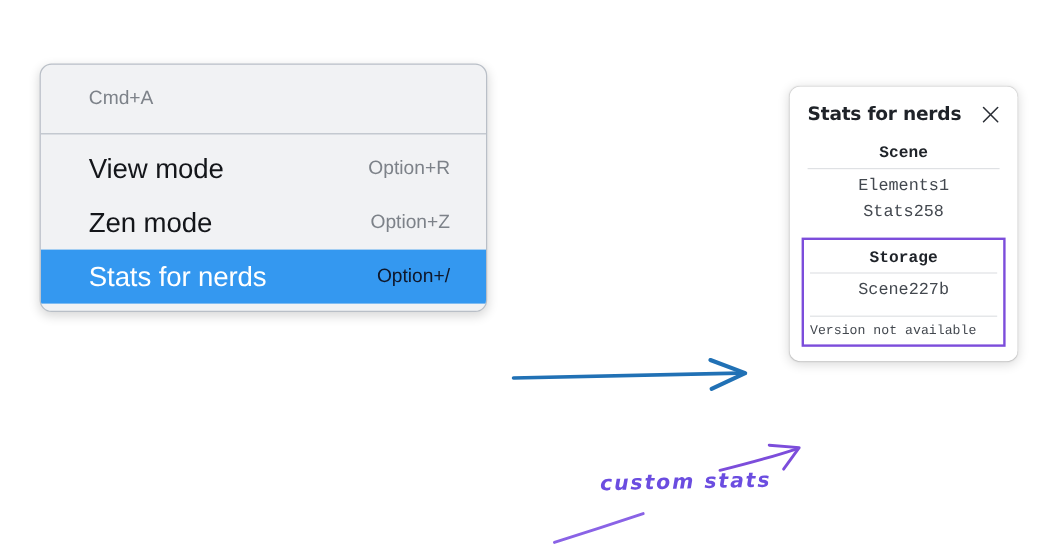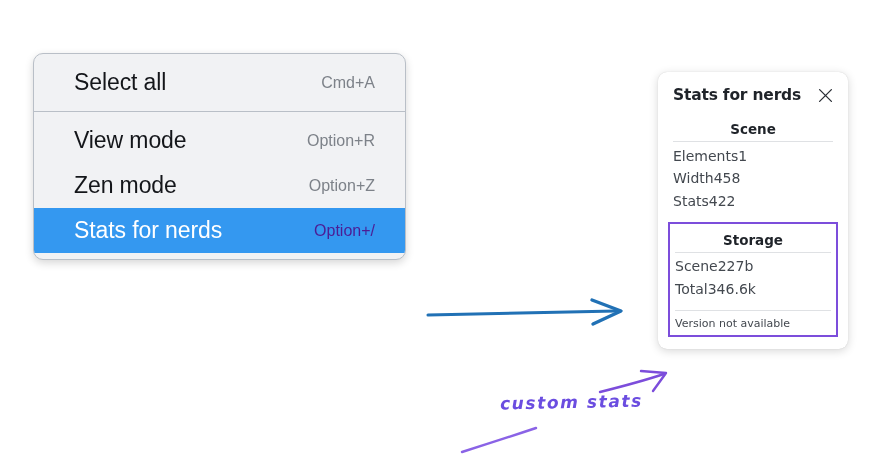--- a/index.html
+++ b/index.html
@@ -52,21 +52,21 @@
   }
   .menu-item .mi-shortcut {
     font-size: 16px;
     color: #7d8289;
     white-space: nowrap;
   }
   .menu-item.selected {
     background: #3498f0;
   }
   .menu-item.selected .mi-label { color: #ffffff; }
-  .menu-item.selected .mi-shortcut { color: #4c1d95; }
+  .menu-item.selected .mi-shortcut { color: #0f172a; }
 
   
   #stats-panel {
     position: absolute;
     left: 658px;
     top: 72px;
     width: 190px;
     background: #ffffff;
     border-radius: 9px;
     box-shadow: 0 2px 10px rgba(0,0,0,0.16), 0 0 1px rgba(0,0,0,0.18);
@@ -91,20 +91,21 @@
     width: 17px;
     height: 17px;
     display: block;
     cursor: pointer;
     flex: none;
   }
   .sp-close svg { display: block; }
 
   .sp-section {
     padding: 0 15px;
+    font-family: Liberation Mono, monospace;
   }
   .sp-section.boxed {
     border: 2px solid #7c4ddb;
     margin: 0 10px;
     padding: 5px 5px 4px 5px;
   }
   .sp-sechead {
     text-align: center;
     font-size: 13.5px;
     font-weight: bold;
@@ -112,21 +113,21 @@
     padding: 3px 0 4px 0;
   }
   .sp-rule {
     height: 1px;
     background: #dfe1e4;
     margin: 0 0 3px 0;
   }
   .sp-row {
     display: flex;
     align-items: baseline;
-    justify-content: flex-start;
+    justify-content: center;
     font-size: 14px;
     color: #43484f;
     padding: 2.5px 0;
     line-height: 1.25;
   }
   .sp-row .k { white-space: nowrap; }
   .sp-row .v { white-space: nowrap; }
   .sp-single {
     font-size: 11px;
     color: #43484f;
@@ -156,21 +157,20 @@
     transform: rotate(-1.2deg);
   }
 </style>
 </head>
 <body>
 
 <div id="context-menu">
 
   <div class="menu-group">
     <div class="menu-item">
-      <span class="mi-label">Select all</span>
       <span class="mi-shortcut">Cmd+A</span>
     </div>
   </div>
 
   <div class="menu-sep"></div>
 
   <div class="menu-group">
     <div class="menu-item">
       <span class="mi-label">View mode</span>
       <span class="mi-shortcut">Option+R</span>
@@ -199,44 +199,36 @@
   </div>
 
   <div class="sp-section">
     <div class="sp-sechead">Scene</div>
     <div class="sp-rule"></div>
     <div class="sp-row">
       <span class="k">Elements</span>
       <span class="v">1</span>
     </div>
     <div class="sp-row">
-      <span class="k">Width</span>
-      <span class="v">458</span>
-    </div>
-    <div class="sp-row">
       <span class="k">Stats</span>
-      <span class="v">422</span>
+      <span class="v">258</span>
     </div>
   </div>
 
   <div class="sp-gap"></div>
 
   <div class="sp-section boxed">
 
     <div>
       <div class="sp-sechead">Storage</div>
       <div class="sp-rule"></div>
       <div class="sp-row">
         <span class="k">Scene</span>
         <span class="v">227b</span>
       </div>
-      <div class="sp-row">
-        <span class="k">Total</span>
-        <span class="v">346.6k</span>
-      </div>
     </div>
 
     <div class="sp-gap"></div>
 
     <div>
       <div class="sp-rule"></div>
       <div class="sp-single">Version not available</div>
     </div>
 
   </div>

